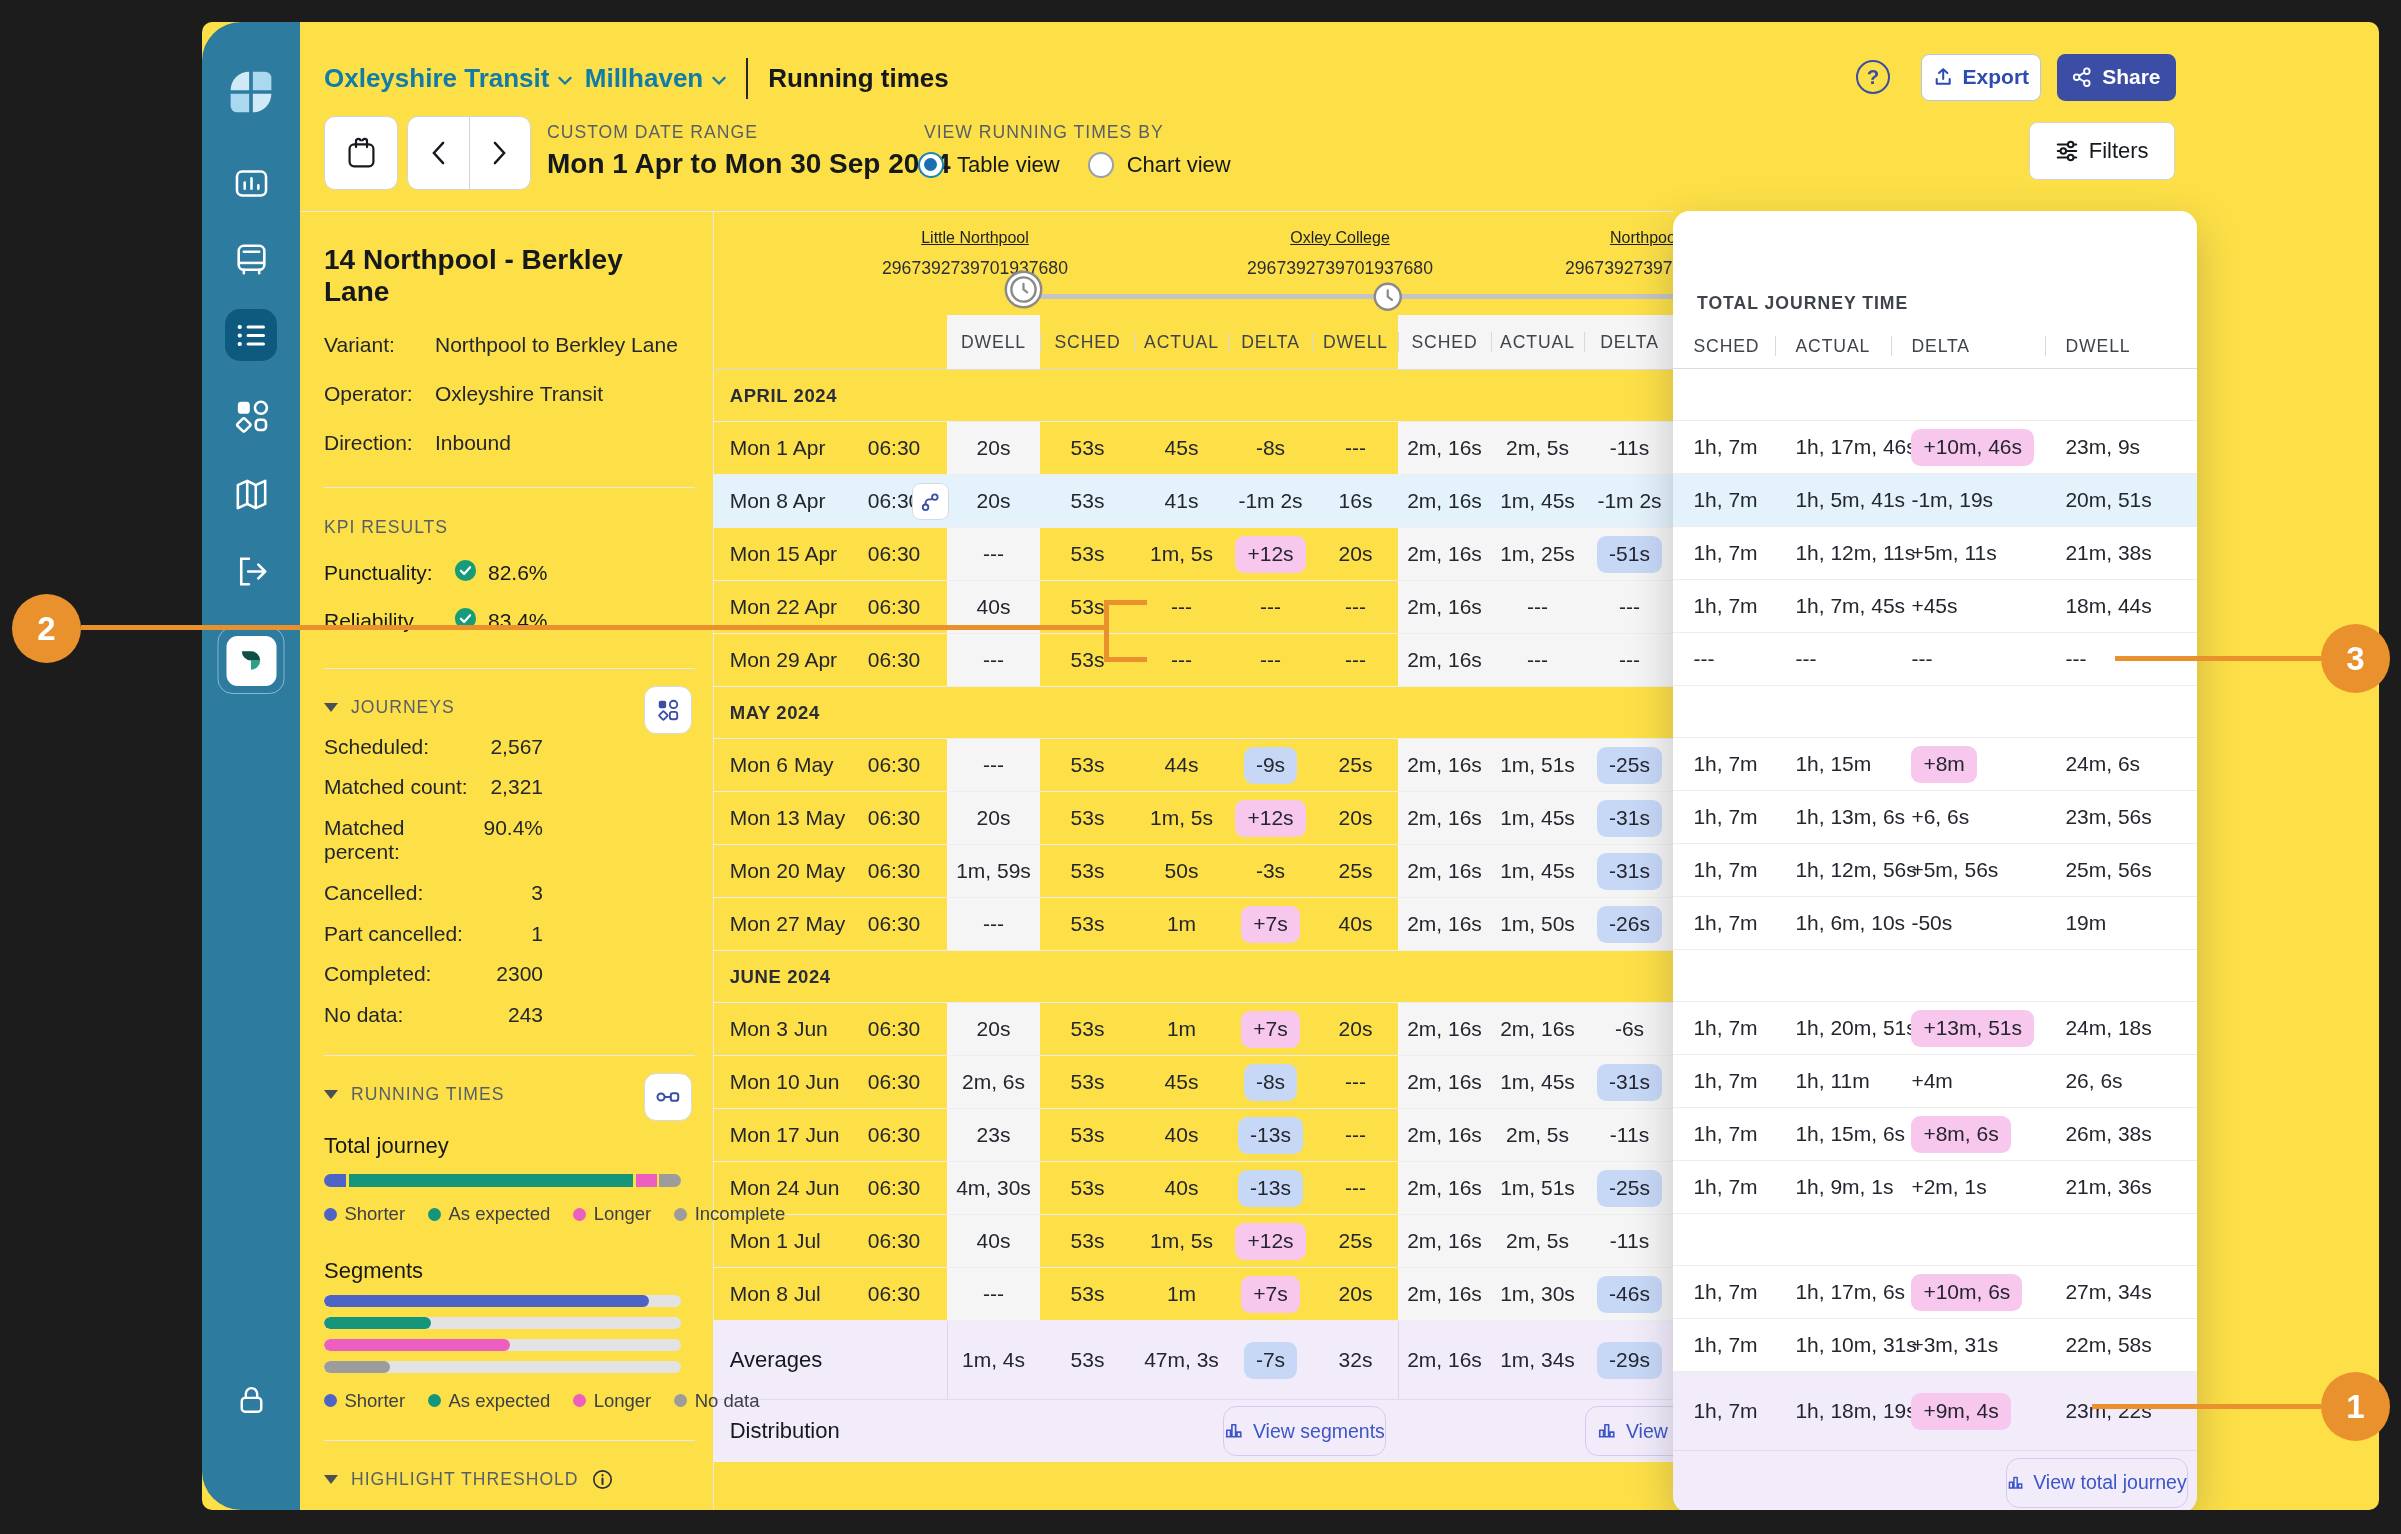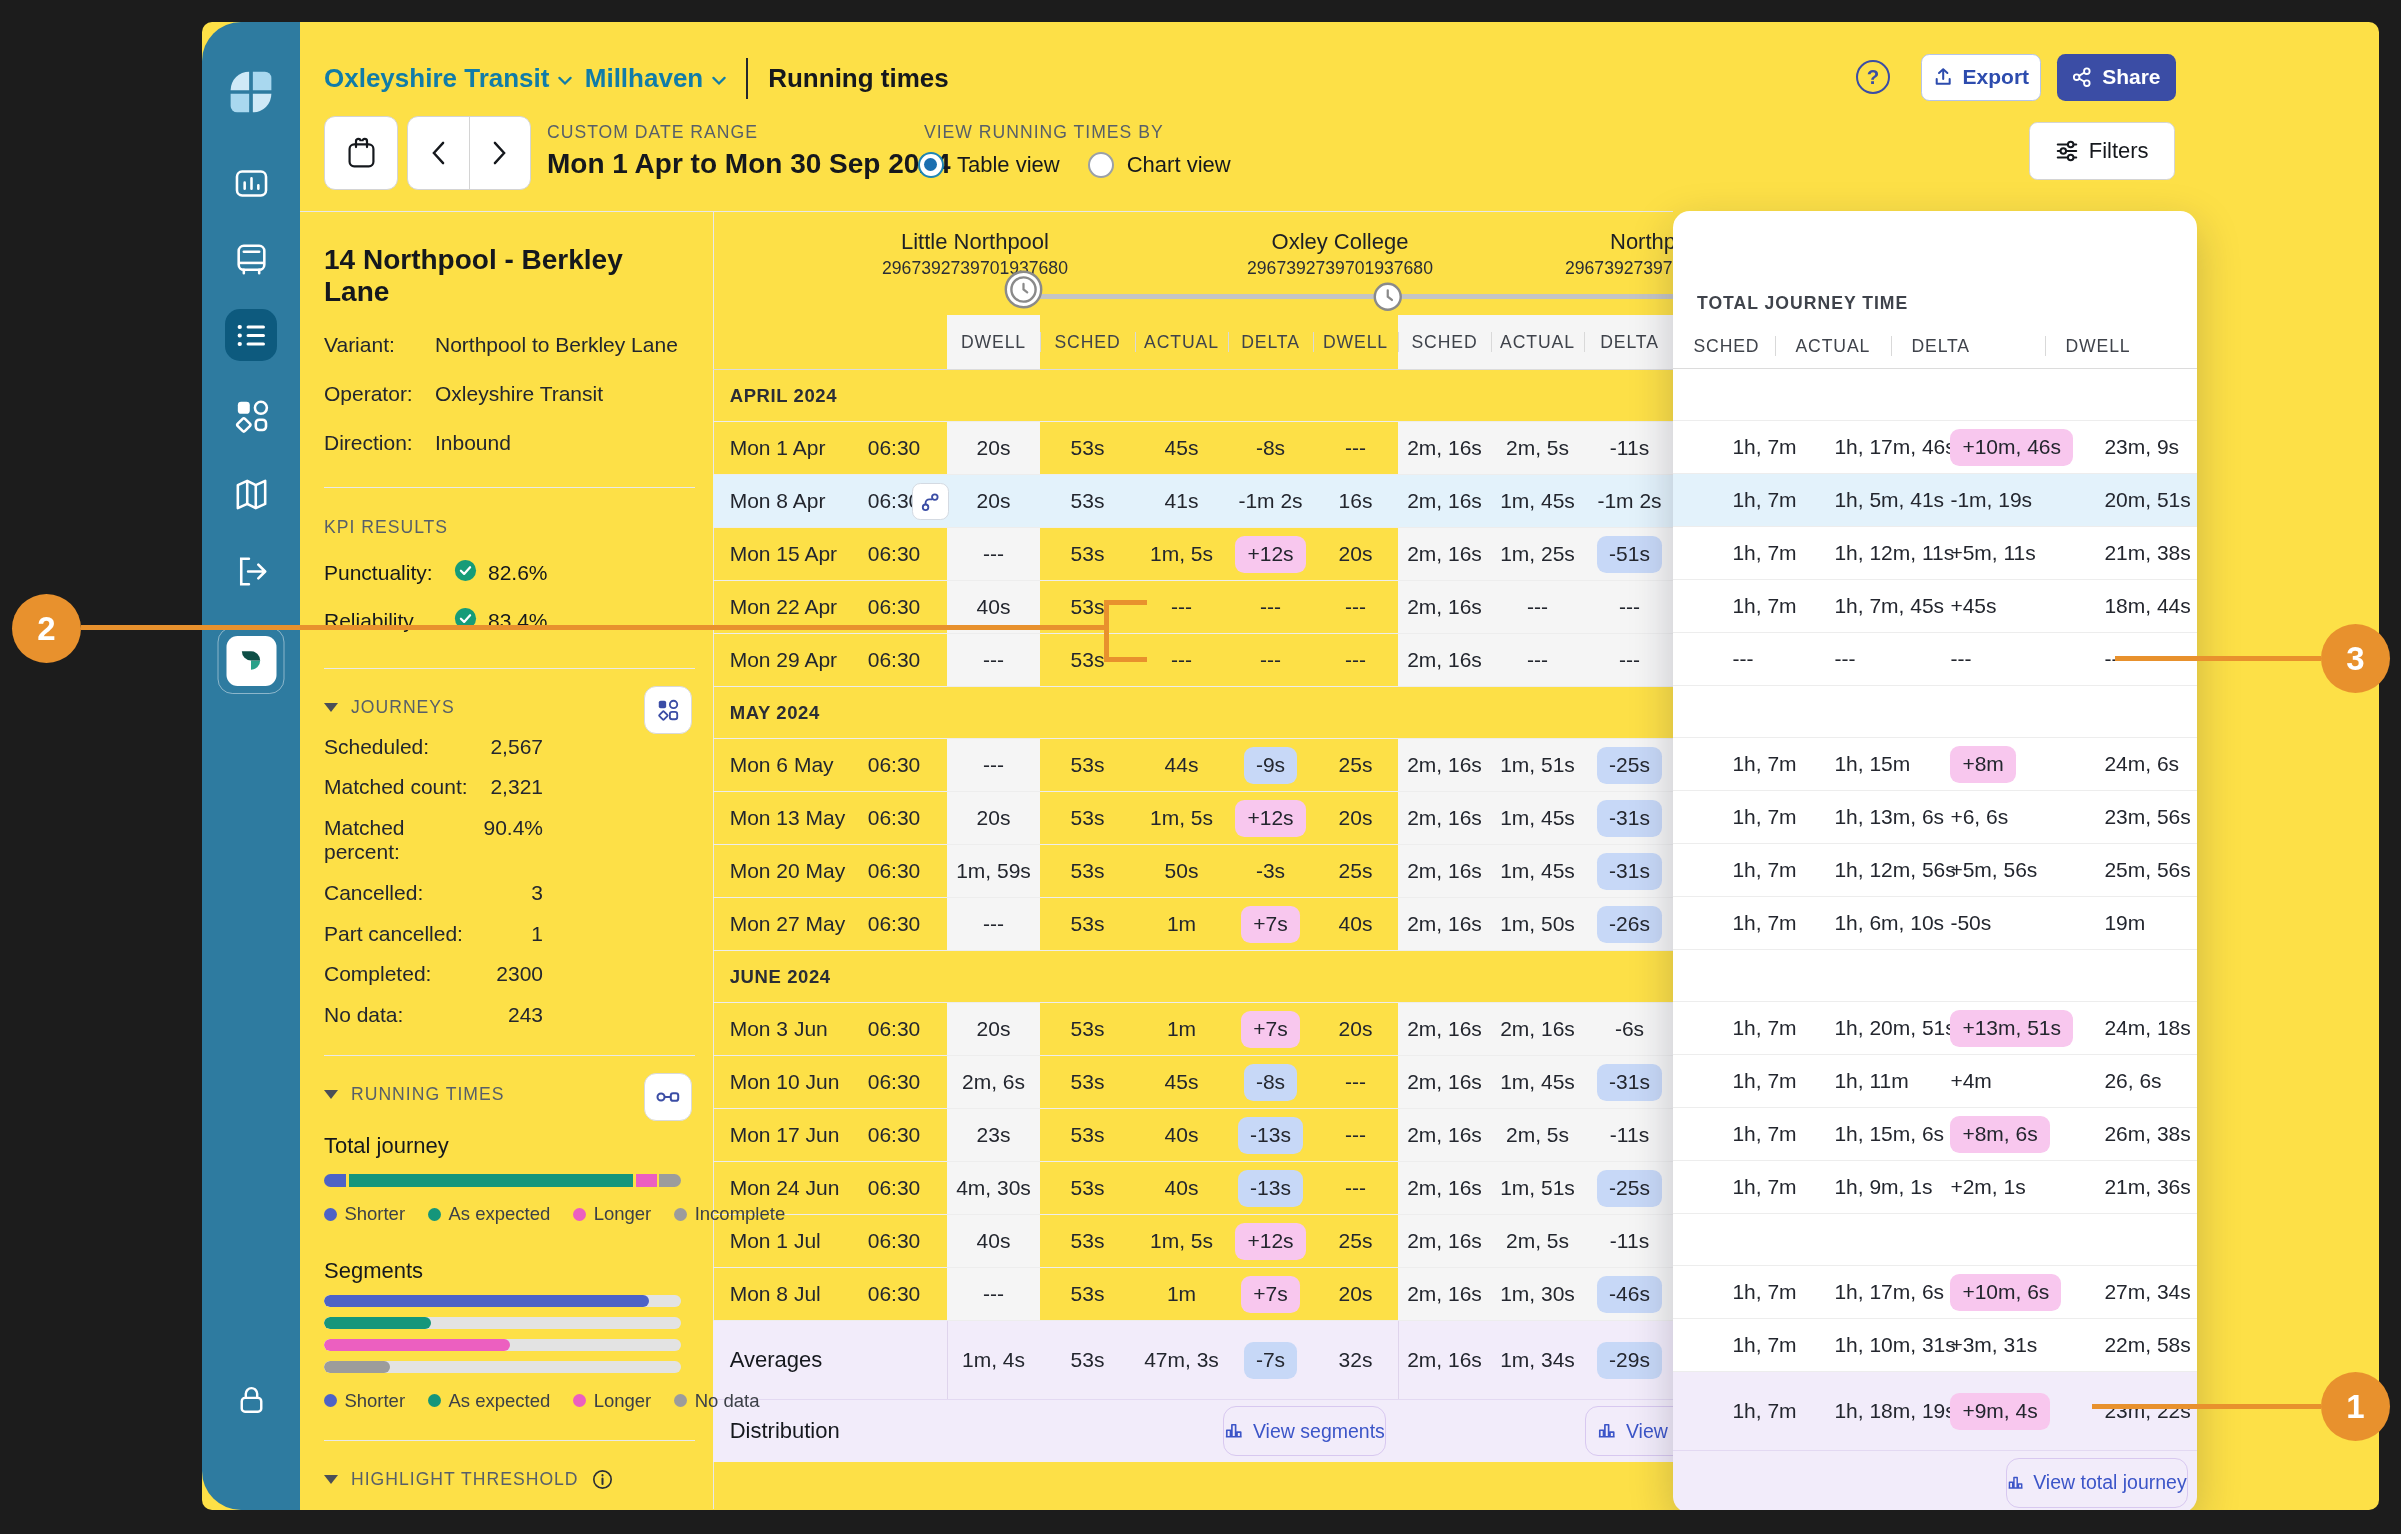--- a/index.html
+++ b/index.html
@@ -75,21 +75,21 @@
   .leg-dot { width:13px; height:13px; border-radius:50%; }
   .seg-track { width:357px; height:12px; background:#e3e3e3; border-radius:6.5px; margin-top:10.2px; overflow:hidden; }
   .seg-fill { height:12px; border-radius:6.5px; }
   .thr-row { display:flex; align-items:center; gap:11px; margin-top:24px; }
   .swatch { width:22px; height:44px; border-radius:7.4px; }
   .thr-input { width:70px; height:44px; border:1.9px solid #cfcfcf; border-radius:9.3px; display:flex; align-items:center; justify-content:center; font-size:20.4px; background:#fff; }
   .thr-label { font-size:22px; margin-left:7.4px; }
 
   
   .stops { position:absolute; left:511px; top:190px; width:1001px; height:103px; z-index:1; }
-  .stop-name { position:absolute; font-size:22px; color:#1d2026; top:16.7px; white-space:nowrap; }
+  .stop-name { position:absolute; font-size:16px; color:#1d2026; top:16.7px; white-space:nowrap;text-decoration:underline; }
   .stop-id { position:absolute; font-size:17.6px; color:#2a2d35; top:46px; white-space:nowrap; }
   .tl-line { position:absolute; top:82px; height:4.6px; background:#c4c4c4; border-radius:2.8px; }
   .tl-clock { position:absolute; top:64px; }
 
   .maintable { position:absolute; left:511px; top:293px; width:960px; z-index:1; }
   .grid { display:grid; grid-template-columns:128px 106px 93px 95px 93px 85px 85px 93px 93px 91px; }
   .thead { height:55px; border-bottom:0.9px solid #dcdcdc; }
   .th { display:flex; align-items:center; justify-content:center; font-size:17.6px; letter-spacing:0.9px; color:#3f434b; font-weight:500; position:relative; }
   .th.sep::before { content:""; position:absolute; left:0; top:16.7px; height:20.4px; width:0.9px; background:#d9d9d9; }
   .band { background:#f5f5f5; }
@@ -117,21 +117,21 @@
   
   .overlay { position:absolute; left:1471px; top:189px; width:524px; height:1299px; background:#fff; border-radius:16.7px; z-index:3;
     box-shadow:0 15px 44px rgba(25,28,50,.22); }
   .ov-head { height:158px; border-bottom:0.9px solid #dcdcdc; position:relative; }
   .ov-title { position:absolute; left:24px; top:82px; font-size:17.6px; letter-spacing:1px; color:#3f434b; font-weight:600; }
   .ogrid { display:grid; grid-template-columns:102px 116px 154px 153px; }
   .ov-cols { position:absolute; bottom:0; left:0; right:0; height:43px; }
   .ov-th { display:flex; align-items:center; font-size:17.6px; letter-spacing:0.9px; color:#3f434b; font-weight:500; padding-left:20.4px; position:relative; }
   .ov-th.sep::before { content:""; position:absolute; left:0; top:11px; height:20.4px; width:0.9px; background:#d9d9d9; }
   .ov-month { height:52px; border-bottom:0.9px solid #ededed; }
-  .ov-row { height:53px; border-bottom:0.9px solid #ededed;padding-left:39px; }
+  .ov-row { height:53px; border-bottom:0.9px solid #ededed; }
   .ov-row .cell { display:flex; align-items:center; justify-content:flex-start; padding-left:20.4px; font-size:21px; color:#23262e; white-space:nowrap; }
   .ov-row .cell .pill { margin-left:0; }
   .ov-avg { height:78px; background:#f2ecfa; border-bottom:none; }
   .ov-dist { height:63px; background:#f2ecfa; border-top:0.9px solid #e3d9f2; border-radius:0 0 16.7px 16.7px; position:relative; }
 
   
   .co-circle { position:absolute; width:69px; height:69px; border-radius:50%; background:#e8912d; color:#fff; font-size:33px; font-weight:700;
     display:flex; align-items:center; justify-content:center; z-index:10; }
   .co-line { position:absolute; background:#e8912d; z-index:10; }
 </style>

